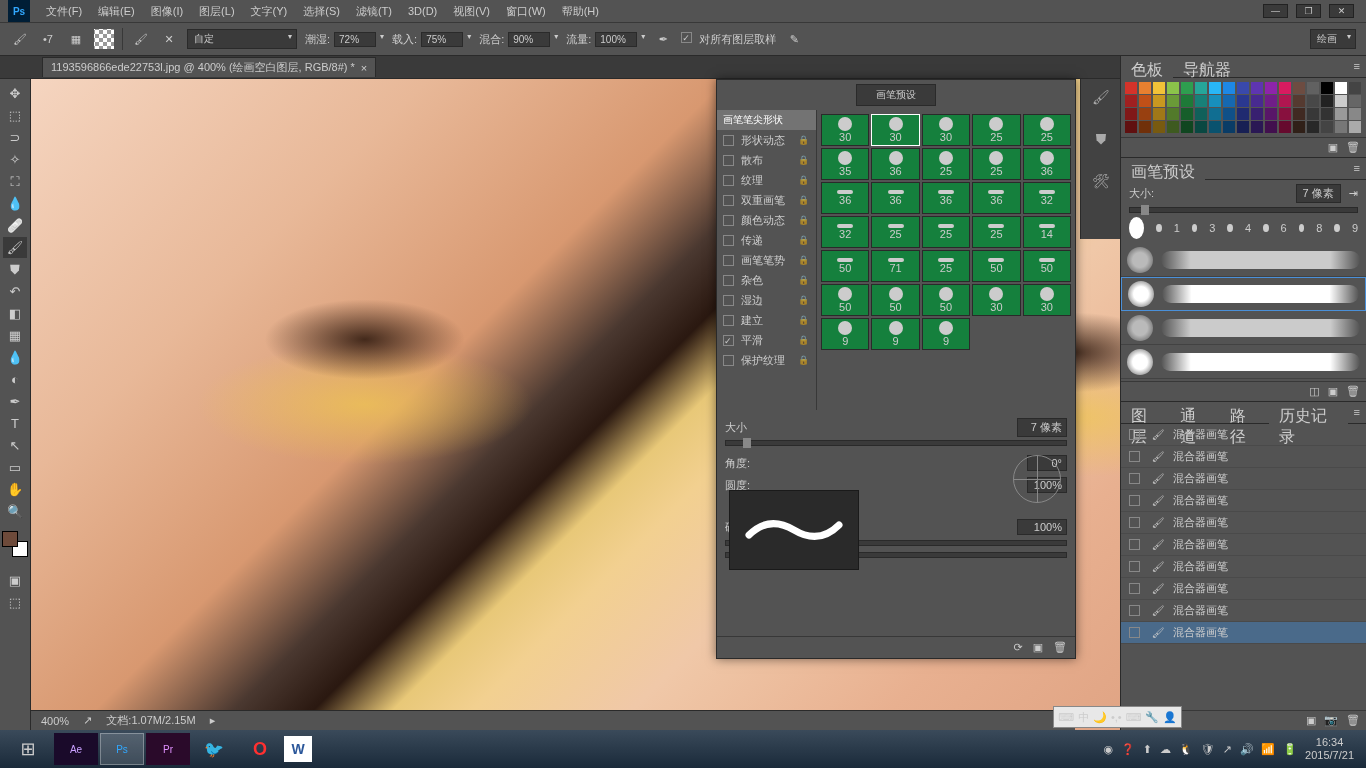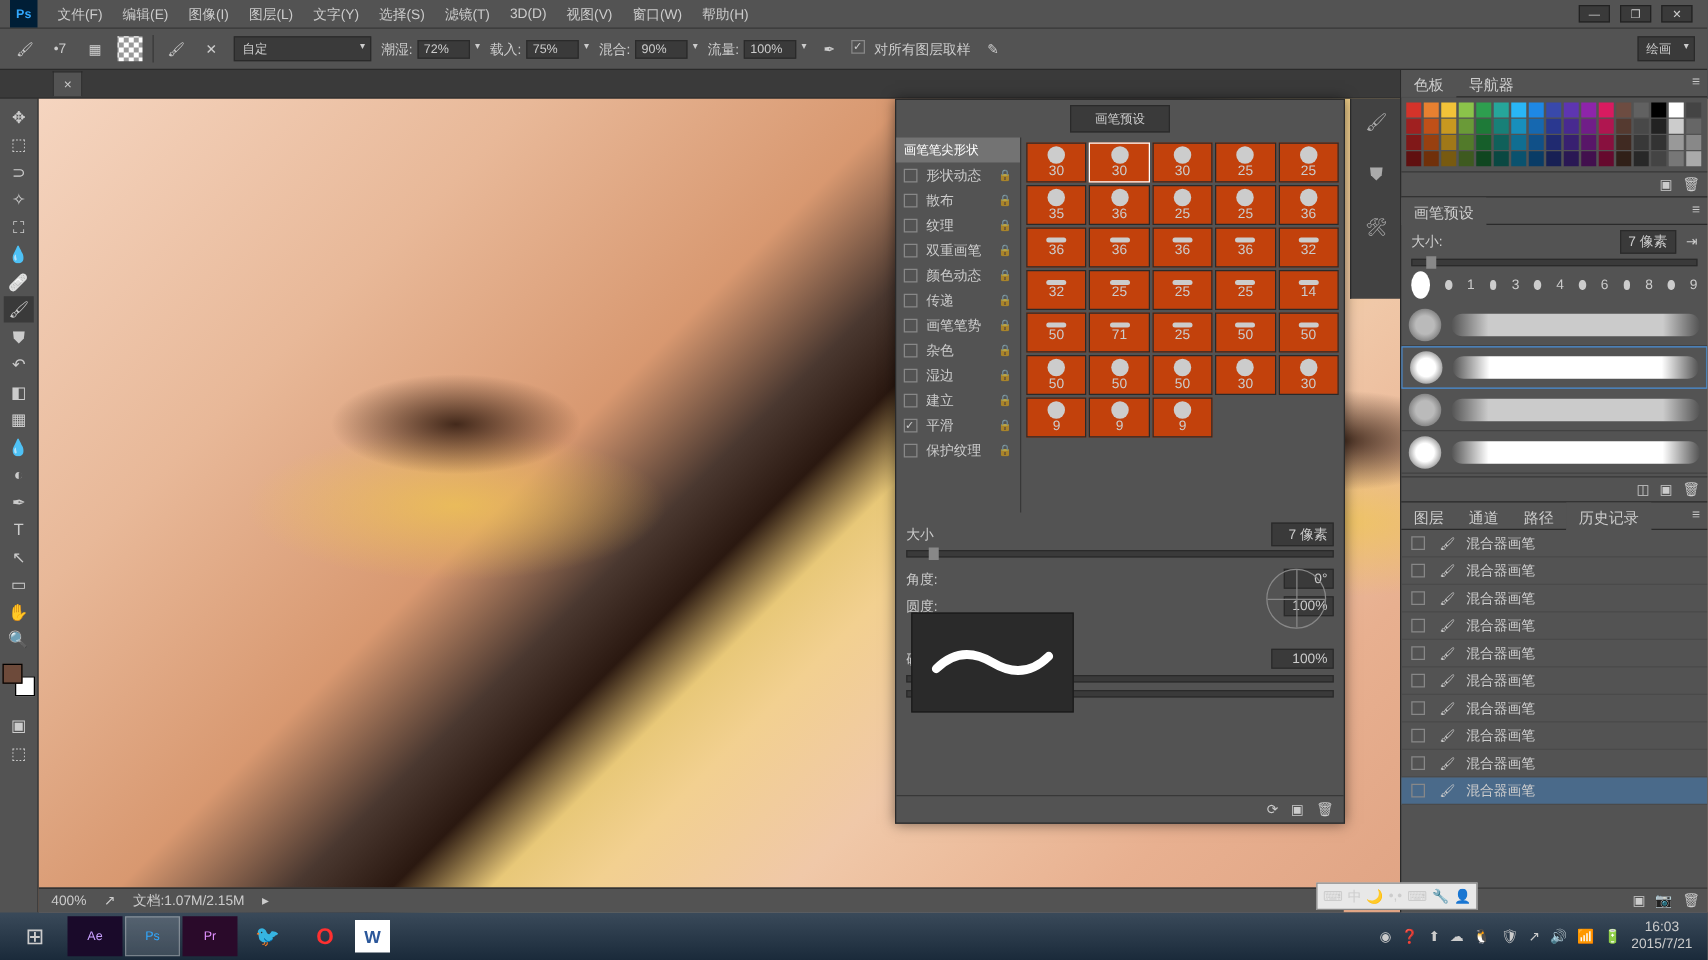--- a/index.html
+++ b/index.html
@@ -34,38 +34,38 @@
 .panel-header{height:22px;background:#535353;display:flex;align-items:center;padding:0 8px;font-size:11px;border-bottom:1px solid #383838}
 .panel-header .flyout{margin-left:auto;font-size:10px}
 .brush-preset-tab{margin:4px auto;width:80px;text-align:center;padding:3px 10px;background:#3a3a3a;border:1px solid #2a2a2a;font-size:10px}
 .brush-body{display:flex;height:300px}
 .brush-left{width:100px;border-right:1px solid #383838}
 .brush-opt{height:20px;display:flex;align-items:center;padding:0 6px;font-size:10px;gap:4px}
 .brush-opt.sel{background:#737373;color:#fff}
 .brush-opt .lock{margin-left:auto;font-size:9px;opacity:0.6}
 .brush-right{flex:1;padding:4px;overflow:hidden}
 .tip-grid{display:grid;grid-template-columns:repeat(5,1fr);gap:2px}
-.tip{height:32px;background:#c2410c;border:1px solid #2a2a2a;display:flex;flex-direction:column;align-items:center;justify-content:center;font-size:9px;cursor:pointer}
+.tip{height:32px;background:#15803d;border:1px solid #2a2a2a;display:flex;flex-direction:column;align-items:center;justify-content:center;font-size:9px;cursor:pointer}
 .tip.sel{border:1px solid #fff}
 .tip-shape{width:14px;height:14px;background:#ccc;border-radius:50%}
 .tip-shape.line{border-radius:2px;height:4px;width:16px}
 .brush-props{padding:6px 8px}
 .prop-row{display:flex;align-items:center;height:22px;gap:6px;font-size:10px}
 .prop-row .val{margin-left:auto;background:#3a3a3a;border:1px solid #2a2a2a;padding:1px 4px;width:50px;text-align:right}
 .prop-slider{height:6px;background:#3a3a3a;border:1px solid #2a2a2a;position:relative;margin:2px 0 6px}
 .prop-slider::after{content:"";position:absolute;left:5%;top:-3px;width:8px;height:10px;background:#888}
 .angle-widget{position:absolute;right:14px;top:375px;width:48px;height:48px;border:1px solid #888;border-radius:50%}
 .angle-widget::before{content:"";position:absolute;left:50%;top:0;width:1px;height:100%;background:#888}
 .angle-widget::after{content:"";position:absolute;top:50%;left:0;height:1px;width:100%;background:#888}
 .brush-preview{position:absolute;left:12px;top:410px;width:130px;height:80px;background:#2a2a2a;border:1px solid #1a1a1a;display:flex;align-items:center;justify-content:center}
 .brush-preview svg{width:100px;height:40px}
 .panel-footer{position:absolute;bottom:0;left:0;right:0;height:22px;border-top:1px solid #383838;display:flex;align-items:center;justify-content:flex-end;padding:0 8px;gap:10px;font-size:11px}
 .right-panels{position:absolute;top:56px;right:0;width:246px;bottom:38px;background:#535353;border-left:1px solid #2a2a2a;display:flex;flex-direction:column}
 .rtabs{height:22px;display:flex;border-bottom:1px solid #2a2a2a}
-.rtab{padding:4px 10px;font-size:12px;cursor:pointer}
+.rtab{padding:4px 10px;font-size:16px;cursor:pointer}
 .rtab.active{background:#535353;border-bottom:1px solid #535353;margin-bottom:-1px}
 .swatches{padding:4px;display:grid;grid-template-columns:repeat(17,1fr);gap:1px}
 .swatch{width:12px;height:12px}
 .mini-footer{height:20px;border-top:1px solid #383838;display:flex;justify-content:flex-end;align-items:center;padding:0 6px;gap:8px;font-size:10px}
 .preset-section{border-top:1px solid #2a2a2a}
 .size-row{display:flex;align-items:center;padding:4px 8px;gap:8px;font-size:10px}
 .size-row .val{margin-left:auto;background:#3a3a3a;border:1px solid #2a2a2a;padding:1px 6px}
 .preset-strip{display:flex;align-items:center;padding:4px 8px;gap:12px;font-size:9px}
 .preset-strip .dot{width:8px;height:8px;background:#ccc;border-radius:50%}
 .preset-list{height:138px;overflow:hidden}
@@ -143,20 +143,21 @@
   <div class="opt-field">
       <span class="checkbox checked"></span>
       <span>对所有图层取样</span>
     </div>
   <div class="opt-icon">✎</div>
   <div style="margin-left:auto" class="opt-dropdown">绘画</div>
 </div>
 
 <div class="tabbar">
   <div class="doc-tab">
+      <span>1193596866ede22753l.jpg @ 400% (绘画空白图层, RGB/8#) *</span>
       <span>×</span>
     </div>
 </div>
 
 <div class="main">
   <div class="toolbar">
     <div class="tool">✥</div>
     <div class="tool">⬚</div>
     <div class="tool">⊃</div>
     <div class="tool">✧</div>
@@ -665,17 +666,17 @@
     <span>❓</span>
     <span>⬆</span>
     <span>☁</span>
     <span>🐧</span>
     <span>🛡</span>
     <span>↗</span>
     <span>🔊</span>
     <span>📶</span>
     <span>🔋</span>
     <div class="tray-time">
-        <div>16:03</div>
+        <div>16:34</div>
         <div>2015/7/21</div>
       </div>
   </div>
 </div>
 
 </body></html>

